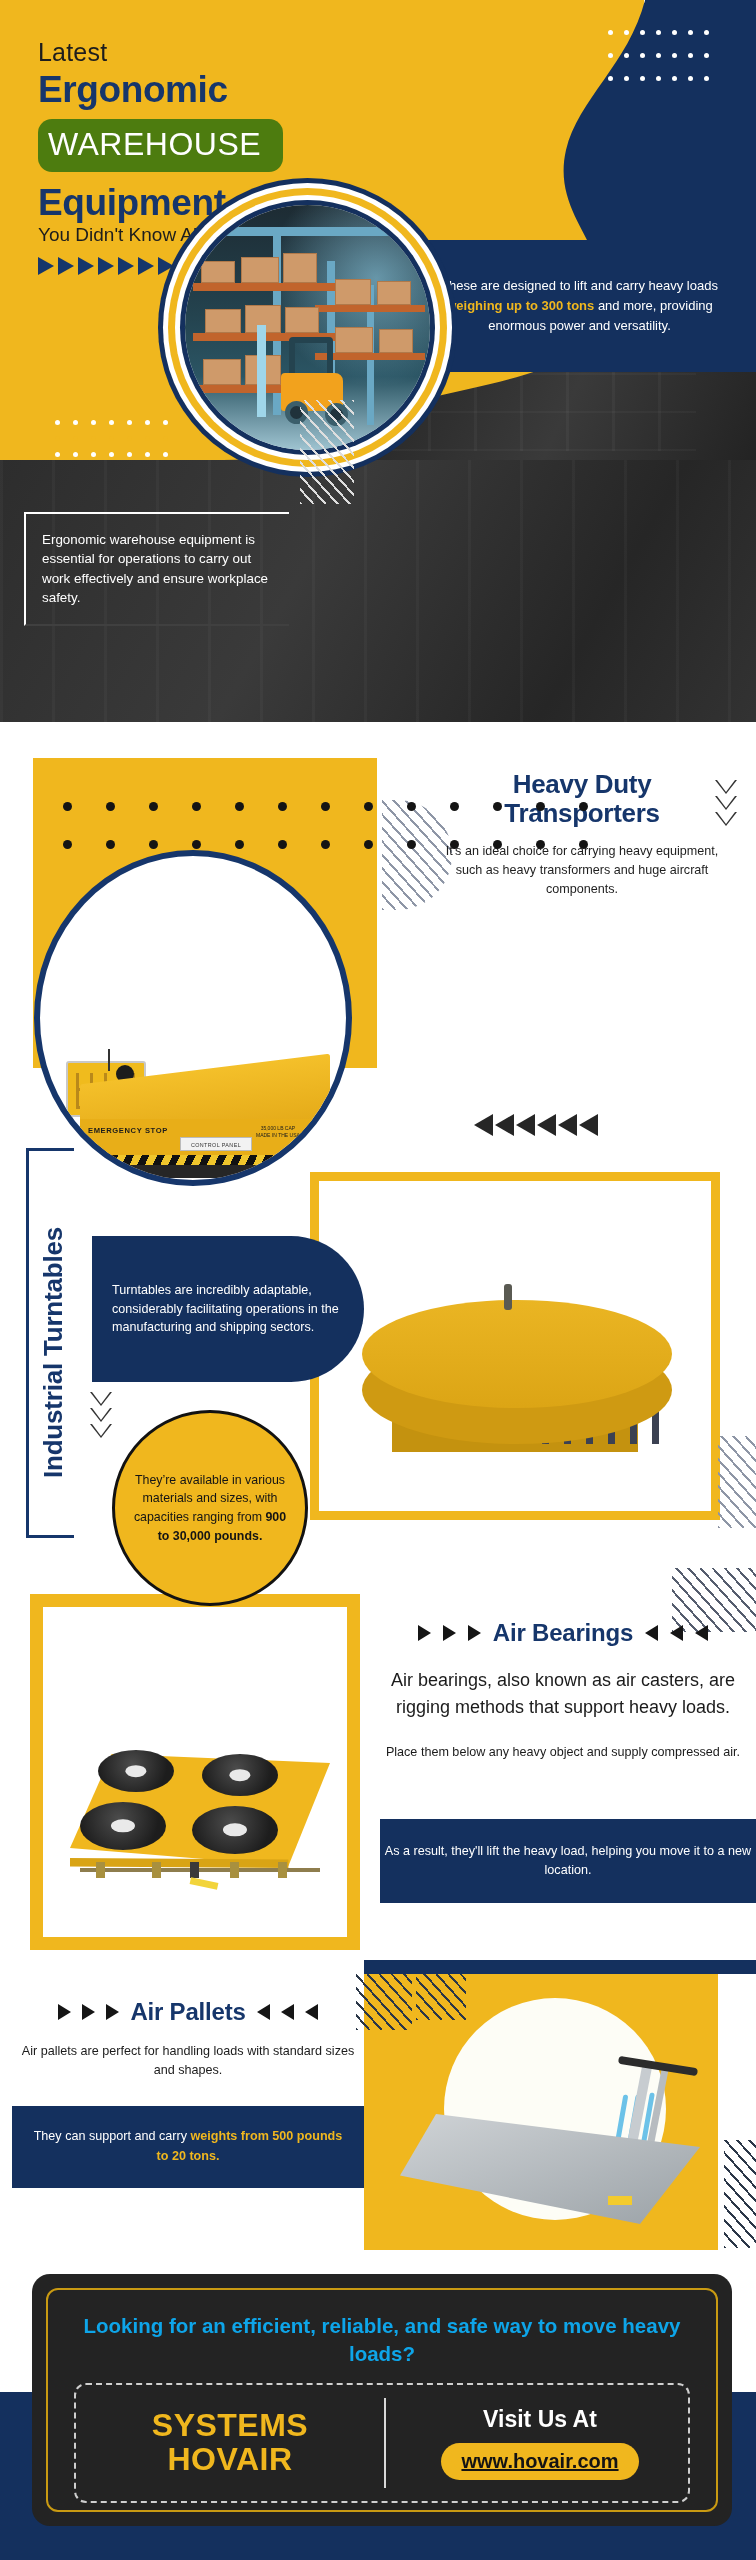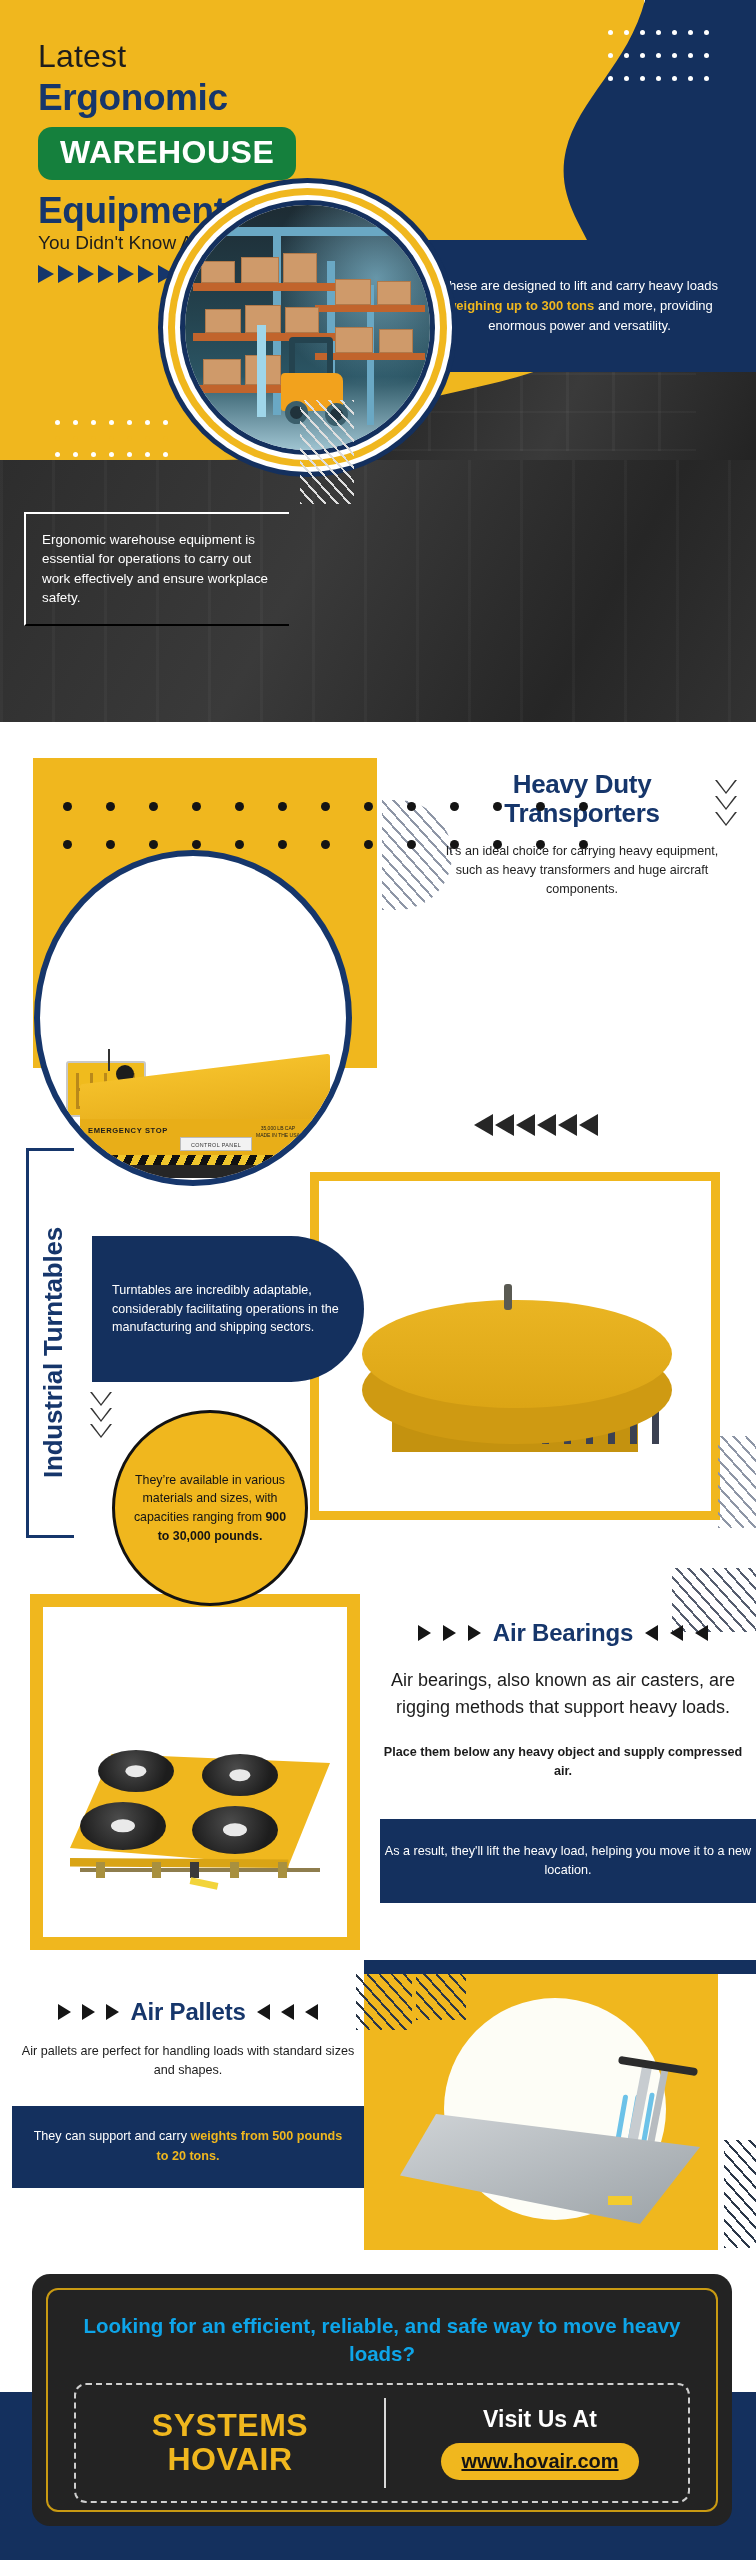--- a/index.html
+++ b/index.html
@@ -32,25 +32,25 @@
     background:#f0b71e;
     border-radius: 0 0 62% 0/0 0 46% 0;
     clip-path: path("M0 0 H690 C690 90 620 130 606 190 C590 260 660 290 640 360 C620 430 470 420 380 470 C290 520 120 540 0 540 Z");
   }
   .hero-yellow-stroke{
     position:absolute; left:-40px; top:-40px; width:690px; height:500px;
     clip-path: path("M0 0 H690 C690 90 620 130 606 190 C590 260 660 290 640 360 C620 430 470 420 380 470 C290 520 120 540 0 540 Z");
     border-right:6px solid #fff;
   }
   .hero-title-wrap{ position:absolute; left:38px; top:38px; width:420px; z-index:6; }
-  .t-latest{ font-size:32px; color:#1d1d1d; letter-spacing:.2px; font-weight:400; }
+  .t-latest{ font-size:25px; color:#1d1d1d; letter-spacing:.2px; font-weight:400; }
   .t-ergo{ font-size:37px; font-weight:bold; color:#16366b; margin-top:2px; letter-spacing:-.4px; }
   .t-ware-pill{
-    display:inline-block; background:#15803d; color:#fff; font-weight:bold;
-    font-size:32px; letter-spacing:.5px; padding:7px 22px 9px 22px;
+    display:inline-block; background:#4d7c0f; color:#fff; font-weight:normal;
+    font-size:32px; letter-spacing:.5px; padding:7px 22px 9px 10px;
     border-radius:14px; margin-top:8px;
   }
   .t-equip{ font-size:37px; font-weight:bold; color:#16366b; margin-top:10px; letter-spacing:-.4px; }
   .t-sub{ font-size:19px; color:#1d1d1d; margin-top:0px; }
   .arrow-row{ margin-top:11px; display:flex; gap:4px; }
   .tri-r{ width:0;height:0;border-left:16px solid #16366b;border-top:9px solid transparent;border-bottom:9px solid transparent; }
   .tri-l{ width:0;height:0;border-right:16px solid #1c1c1c;border-top:9px solid transparent;border-bottom:9px solid transparent; }
 
   .dotgrid{ position:absolute; display:grid; }
   .dot{ border-radius:50%; }
@@ -74,21 +74,21 @@
   .wh-rack{ position:absolute; background:#c1642c; }
   .wh-beam{ position:absolute; background:#6aa8c4; }
   .wh-box{ position:absolute; background:#cf9a6a; border:1px solid #b0794a; }
   .forklift-body{ position:absolute; left:96px; top:168px; width:62px; height:38px; background:#f2a21d; border-radius:4px 8px 3px 3px; }
   .forklift-cab{ position:absolute; left:104px; top:132px; width:44px; height:42px; border:6px solid #24434f; border-radius:4px; background:transparent;}
   .forklift-mast{ position:absolute; left:72px; top:120px; width:9px; height:92px; background:#9fd6ea;}
   .forklift-wheel{ position:absolute; width:23px;height:23px;border-radius:50%;background:#20323b;border:5px solid #3b5e6b;}
 
   .hero-intro{
     position:absolute; left:24px; top:512px; width:265px; z-index:9;
-    border-left:2px solid #ffffff; border-top:2px solid #ffffff; border-bottom:2px solid #000000;
+    border-left:2px solid #ffffff; border-top:2px solid #ffffff; border-bottom:2px solid #404040;
     padding:16px 14px 16px 16px;
   }
   .hero-intro p{ color:#fff; font-size:13.4px; line-height:1.45; }
 
   .hero-bottom-dark{ position:absolute; left:0; top:460px; width:756px; height:280px;
     background:linear-gradient(120deg,#2d2d2d,#3a3a3a 40%,#262626 75%,#333 100%); overflow:hidden;}
   .hero-bottom-dark:before{ content:""; position:absolute; inset:0;
     background: repeating-linear-gradient(90deg, rgba(255,255,255,.03) 0 3px, transparent 3px 52px);}
   .white-notch{ position:absolute; left:0; top:722px; width:756px; height:22px; background:#fff; z-index:12;}
 
@@ -187,21 +187,21 @@
   .ab-pipe{ position:absolute; left:18px; top:128px; width:240px; height:4px; background:#8e7d4d;}
   .ab-valve{ position:absolute; width:9px; height:16px; background:#a8903f; top:122px;}
   .ab-handle{ position:absolute; left:128px; top:140px; width:28px; height:7px; background:#f2d43b; transform:rotate(12deg);}
 
   .s3-right{ position:absolute; left:380px; top:46px; width:366px;}
   .s3-titleRow{ display:flex; align-items:center; justify-content:center; gap:12px;margin-top:13px;}
   .s3-title{ font-size:24px; font-weight:bold; color:#16366b; letter-spacing:-.2px;}
   .tri-mini-r{ width:0;height:0;border-left:13px solid #151515;border-top:8px solid transparent;border-bottom:8px solid transparent;}
   .tri-mini-l{ width:0;height:0;border-right:13px solid #151515;border-top:8px solid transparent;border-bottom:8px solid transparent;}
   .s3-body{ font-size:18px; line-height:1.5; text-align:center; margin-top:20px;}
-  .s3-bold{ font-size:12.6px; line-height:1.5; text-align:center; margin-top:22px; font-weight:bold;}
+  .s3-bold{ font-size:12.6px; line-height:1.5; text-align:center; margin-top:22px; font-weight:normal;}
   .s3-navy{ position:absolute; left:380px; top:259px; width:376px; height:84px; background:#14305e;
     display:flex; align-items:center; justify-content:center;}
   .s3-navy p{ color:#fff; font-size:12.6px; line-height:1.5; text-align:center;}
   .s3-hatch{ position:absolute; left:672px; top:8px; width:84px; height:64px; overflow:hidden;}
   .s3-hatch > div{ position:absolute; inset:0; background-image:repeating-linear-gradient(48deg,#555d6e 0 2px, transparent 2px 9px);}
 
   
   .sec4{ position:absolute; left:0; top:1960px; width:756px; height:290px; background:#fff;margin-left:12px;}
   .s4-yellow{ position:absolute; left:352px; top:0px; width:354px; height:290px; background:#f0b71e;}
   .s4-whitecircle{ position:absolute; left:432px; top:38px; width:222px; height:222px; border-radius:50%; background:#fdfdf6;}

